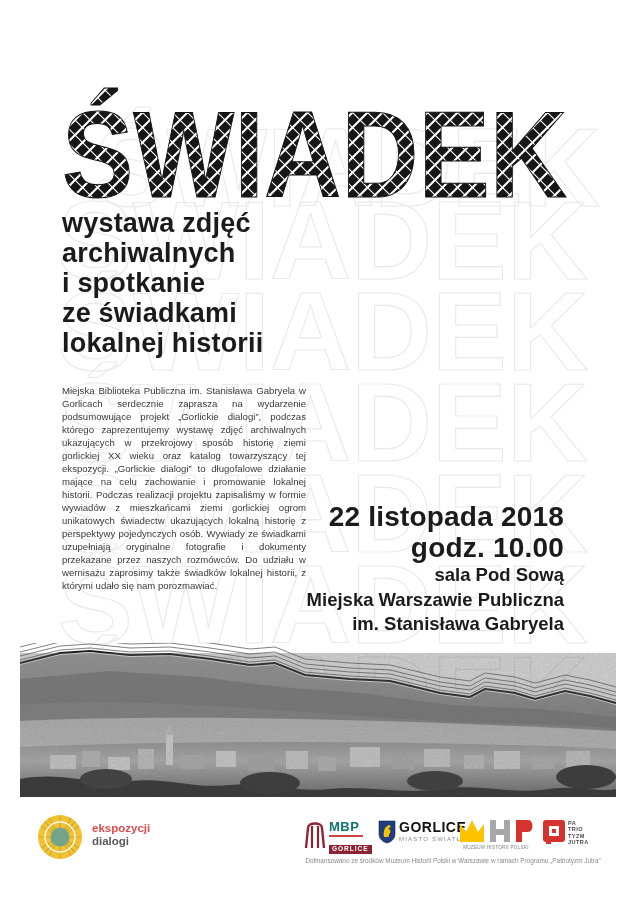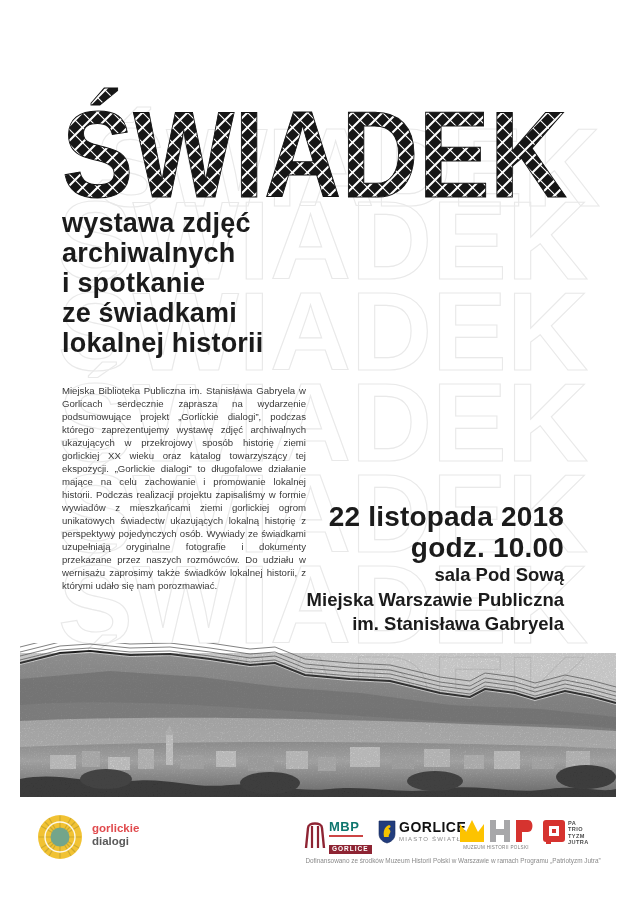--- a/index.html
+++ b/index.html
@@ -143,21 +143,21 @@
       <line x1="39" y1="9" x2="9" y2="39"></line>
     <line x1="13" y1="5" x2="35" y2="43"></line>
       <line x1="35" y1="5" x2="13" y2="43"></line>
     <line x1="5" y1="13" x2="43" y2="35"></line>
       <line x1="5" y1="35" x2="43" y2="13"></line>
   </g>
   <circle cx="24" cy="24" r="15" fill="none" stroke="#ffffff" stroke-width="1.4" opacity="0.9"></circle>
   <circle cx="24" cy="24" r="9.5" fill="#73a58b"></circle>
 </svg>
 <div class="abs gd-text">
-  <div class="gd-l1">gorlickie</div>
+  <div class="gd-l1">ekspozycji</div>
   <div class="gd-l2">dialogi</div>
 </div>
 
 <svg class="abs" style="left:302px;top:818px" width="26" height="32" viewBox="0 0 26 32">
   <path d="M4,30 L6,10 C6,4 20,4 20,10 L22,30" fill="none" stroke="#8e2433" stroke-width="2.4"></path>
   <line x1="10" y1="8" x2="10" y2="30" stroke="#8e2433" stroke-width="2.2"></line>
   <line x1="16" y1="8" x2="16" y2="30" stroke="#8e2433" stroke-width="2.2"></line>
 </svg>
 <div class="abs mbp-text">
   <div class="mbp-acronym">MBP</div>

